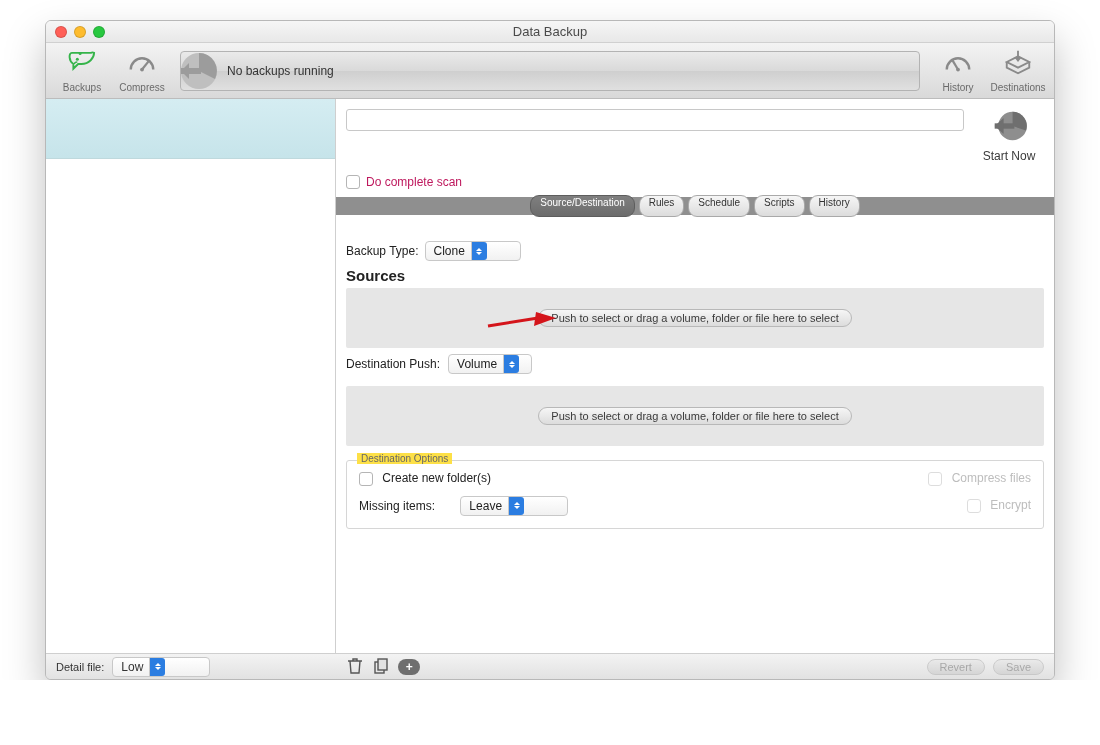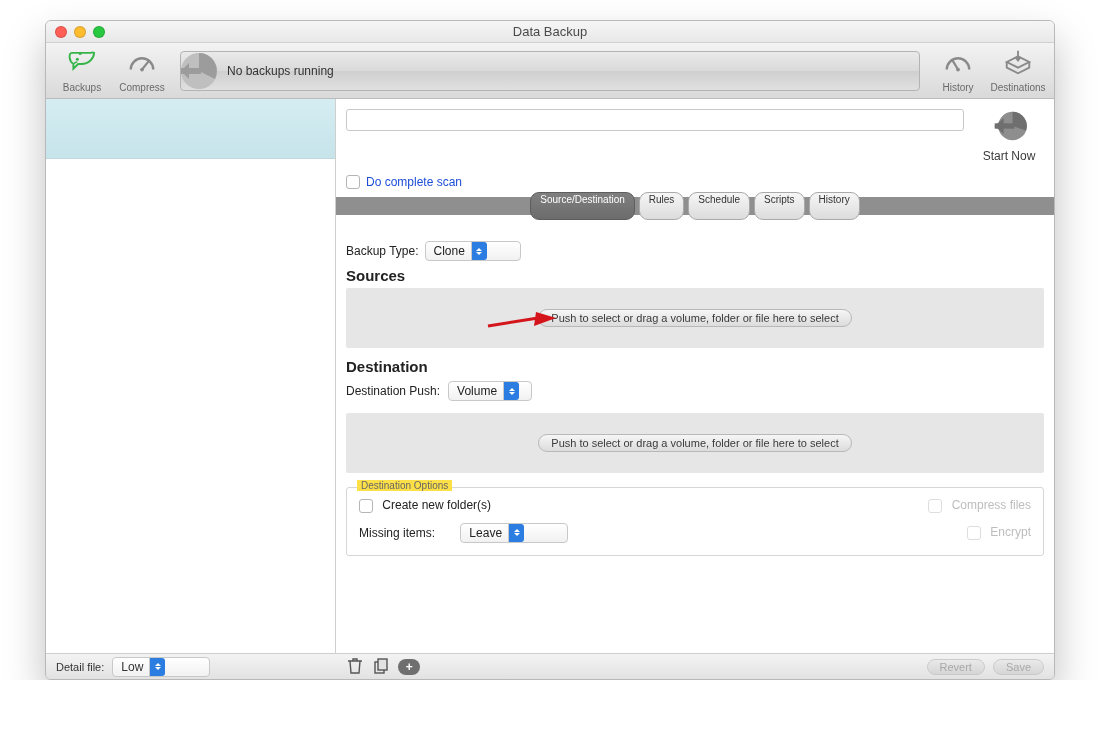--- a/index.html
+++ b/index.html
@@ -27,27 +27,27 @@
   .body { flex:1; display:flex; min-height:0; }
   .sidebar { width: 290px; background:#fff; border-right:1px solid #cfcfcf; display:flex; flex-direction:column; }
   .sidebar .sel { height: 60px; background: linear-gradient(#d5edf2, #c6e4ea); border-bottom:1px solid #bfd9dd; }
 
   .main { flex:1; background:#fff; display:flex; flex-direction:column; min-height:0; }
   .toparea { padding: 10px 10px 0 10px; display:flex; align-items:flex-start; }
   .nameinput { flex:1; height:22px; border:1px solid #c8c8c8; border-radius:3px; background:#fff; }
   .startcol { width: 70px; display:flex; flex-direction:column; align-items:center; margin-left:10px; color:#3a3a3a; }
   .startcol svg { width:40px; height:34px; }
   .startcol .lbl { font-size:12px; margin-top:2px; }
-  .scanrow { padding: 12px 10px 8px 10px; display:flex; align-items:center; font-size:12px; color:#1d4ed8; }
+  .scanrow { padding: 12px 10px 8px 10px; display:flex; align-items:center; font-size:12px; color:#be185d; }
   .chk { width:14px; height:14px; border:1px solid #b5b5b5; border-radius:3px; background:#fff; margin-right:6px; display:inline-block; vertical-align:middle;}
   .chk.disabled { opacity:.45; }
 
   .tabstrip { height: 18px; background:#8f8f8f; display:flex; justify-content:center; align-items:center; gap:4px; }
   .pill { background: linear-gradient(#f6f6f6,#dcdcdc); border:1px solid #a9a9a9; border-radius: 9px;
-          font-size:10px; color:#333; padding: 0 9px; height:28px; line-height:13px; cursor:pointer; }
+          font-size:10px; color:#333; padding: 0 9px; height:22px; line-height:13px; cursor:pointer; }
   .pill.active { background: linear-gradient(#7f7f7f,#6c6c6c); color:#fff; border-color:#5d5d5d; }
 
   .content { flex:1; overflow:auto; padding: 20px 10px; font-size:12px; color:#222; }
   .row { display:flex; align-items:center; margin: 6px 0; }
   .sel-mac { height:20px; border:1px solid #c8c8c8; border-radius:4px; background:linear-gradient(#fff,#f1f1f1);
              display:inline-flex; align-items:center; padding-left:8px; font-size:12px; position:relative; }
   .sel-cap { width:16px; height:18px; margin-left:6px; border-left:1px solid #c8c8c8; border-radius:0 3px 3px 0;
              background:#2b7de1; display:flex; flex-direction:column; align-items:center; justify-content:center; }
   .sel-cap::before, .sel-cap::after { content:""; width:0; height:0; border-left:3px solid transparent; border-right:3px solid transparent;}
   .sel-cap::before { border-bottom:3px solid #fff; margin-bottom:1px;}
@@ -188,21 +188,20 @@
 
         <h3>Sources</h3>
         <div class="dropzone">
           <svg class="arrow" width="70" height="22" viewBox="0 0 70 22">
             <line x1="2" y1="14" x2="52" y2="6" stroke="#d4151b" stroke-width="3"></line>
             <polygon points="50,0 70,6 48,14" fill="#d4151b"></polygon>
           </svg>
           <span class="pushbtn">Push to select or drag a volume, folder or file here to select</span>
         </div>
 
-        <h3 style="margin-top:10px;">Destination</h3>
         <div class="row">
           <span style="margin-right:8px;">Destination Push:</span>
           <span class="sel-mac" style="width:84px;">
             <span>Volume</span>
             <span class="sel-cap"></span>
           </span>
         </div>
         <div class="dropzone" style="margin-top:12px;">
           <span class="pushbtn">Push to select or drag a volume, folder or file here to select</span>
         </div>

